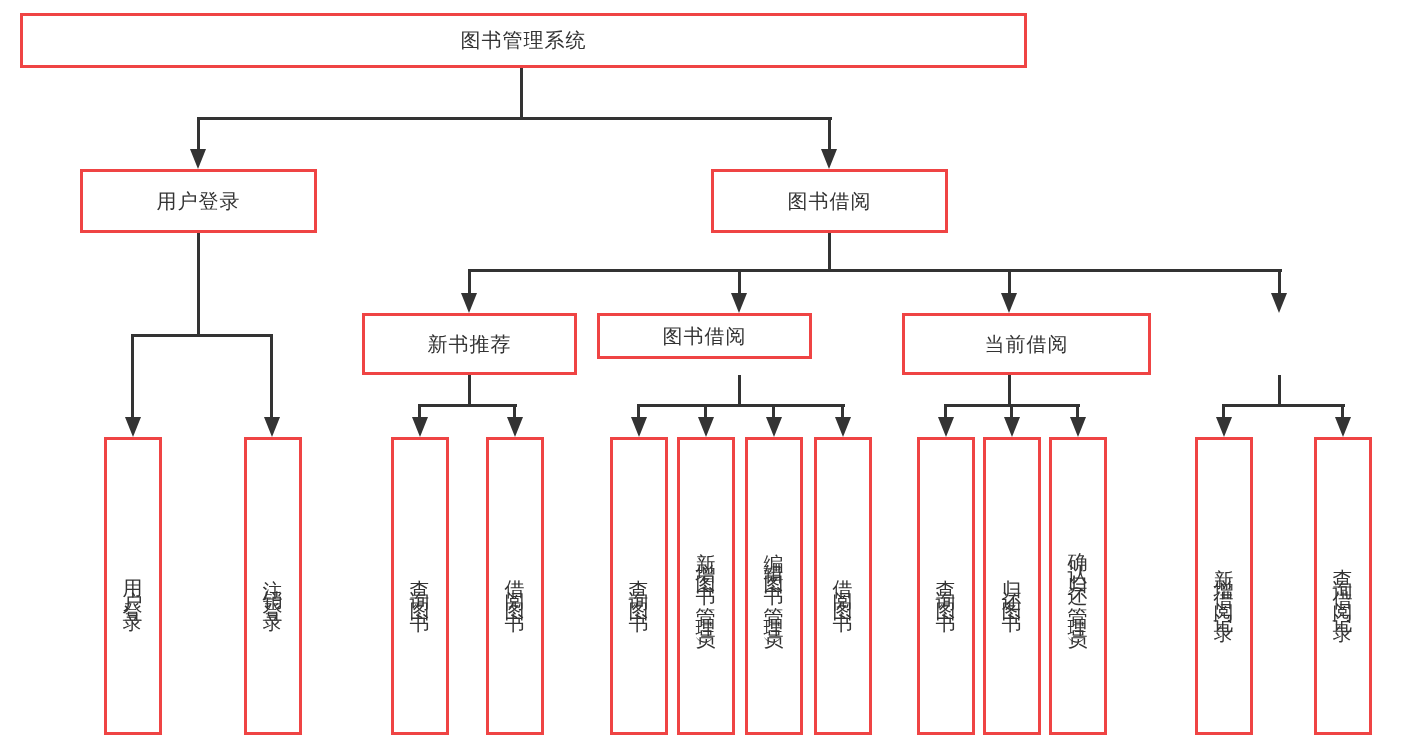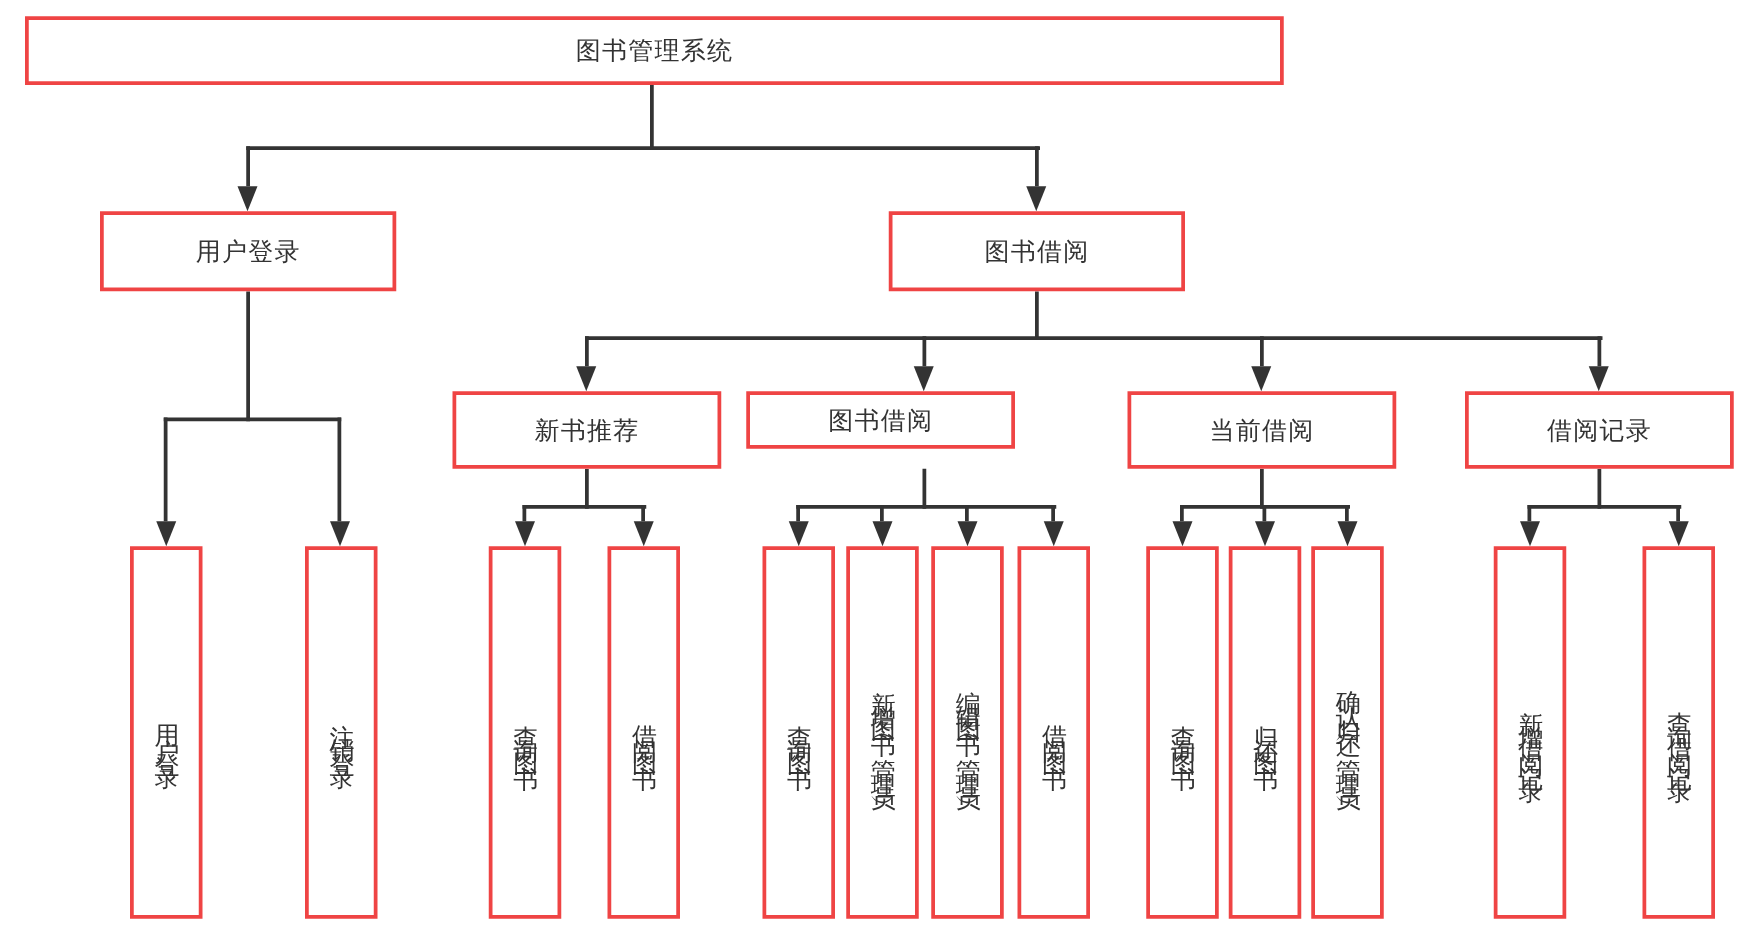--- a/index.html
+++ b/index.html
@@ -81,22 +81,21 @@
   <div class="vl" style="left:1341px;top:404px;height:13px"></div>
   <div class="ah" style="left:1335px;top:417px"></div>
 
   <div class="node h" style="left:20px;top:13px;width:1007px;height:55px">图书管理系统</div>
 
   <div class="node h" style="left:80px;top:169px;width:237px;height:64px">用户登录</div>
   <div class="node h" style="left:711px;top:169px;width:237px;height:64px">图书借阅</div>
 
   <div class="node h" style="left:362px;top:313px;width:215px;height:62px">新书推荐</div>
   <div class="node h" style="left:597px;top:313px;width:215px;height:46px">图书借阅</div>
-  <div class="node h" style="left:902px;top:313px;width:215px;height:62px">当前借阅</div>
-  <div class="node h" style="left:1172px;top:313px;width:215px;height:62px">借阅记录</div>
+  <div class="node h" style="left:902px;top:313px;width:249px;height:62px">当前借阅</div>
 
   <div class="node v" style="left:104px;top:437px;width:58px;height:298px">用户登录</div>
   <div class="node v" style="left:244px;top:437px;width:58px;height:298px">注销登录</div>
 
   <div class="node v" style="left:391px;top:437px;width:58px;height:298px">查询图书</div>
   <div class="node v" style="left:486px;top:437px;width:58px;height:298px">借阅图书</div>
 
   <div class="node v" style="left:610px;top:437px;width:58px;height:298px">查询图书</div>
   <div class="node v" style="left:677px;top:437px;width:58px;height:298px">新增图书（管理员）</div>
   <div class="node v" style="left:745px;top:437px;width:58px;height:298px">编辑图书（管理员）</div>

